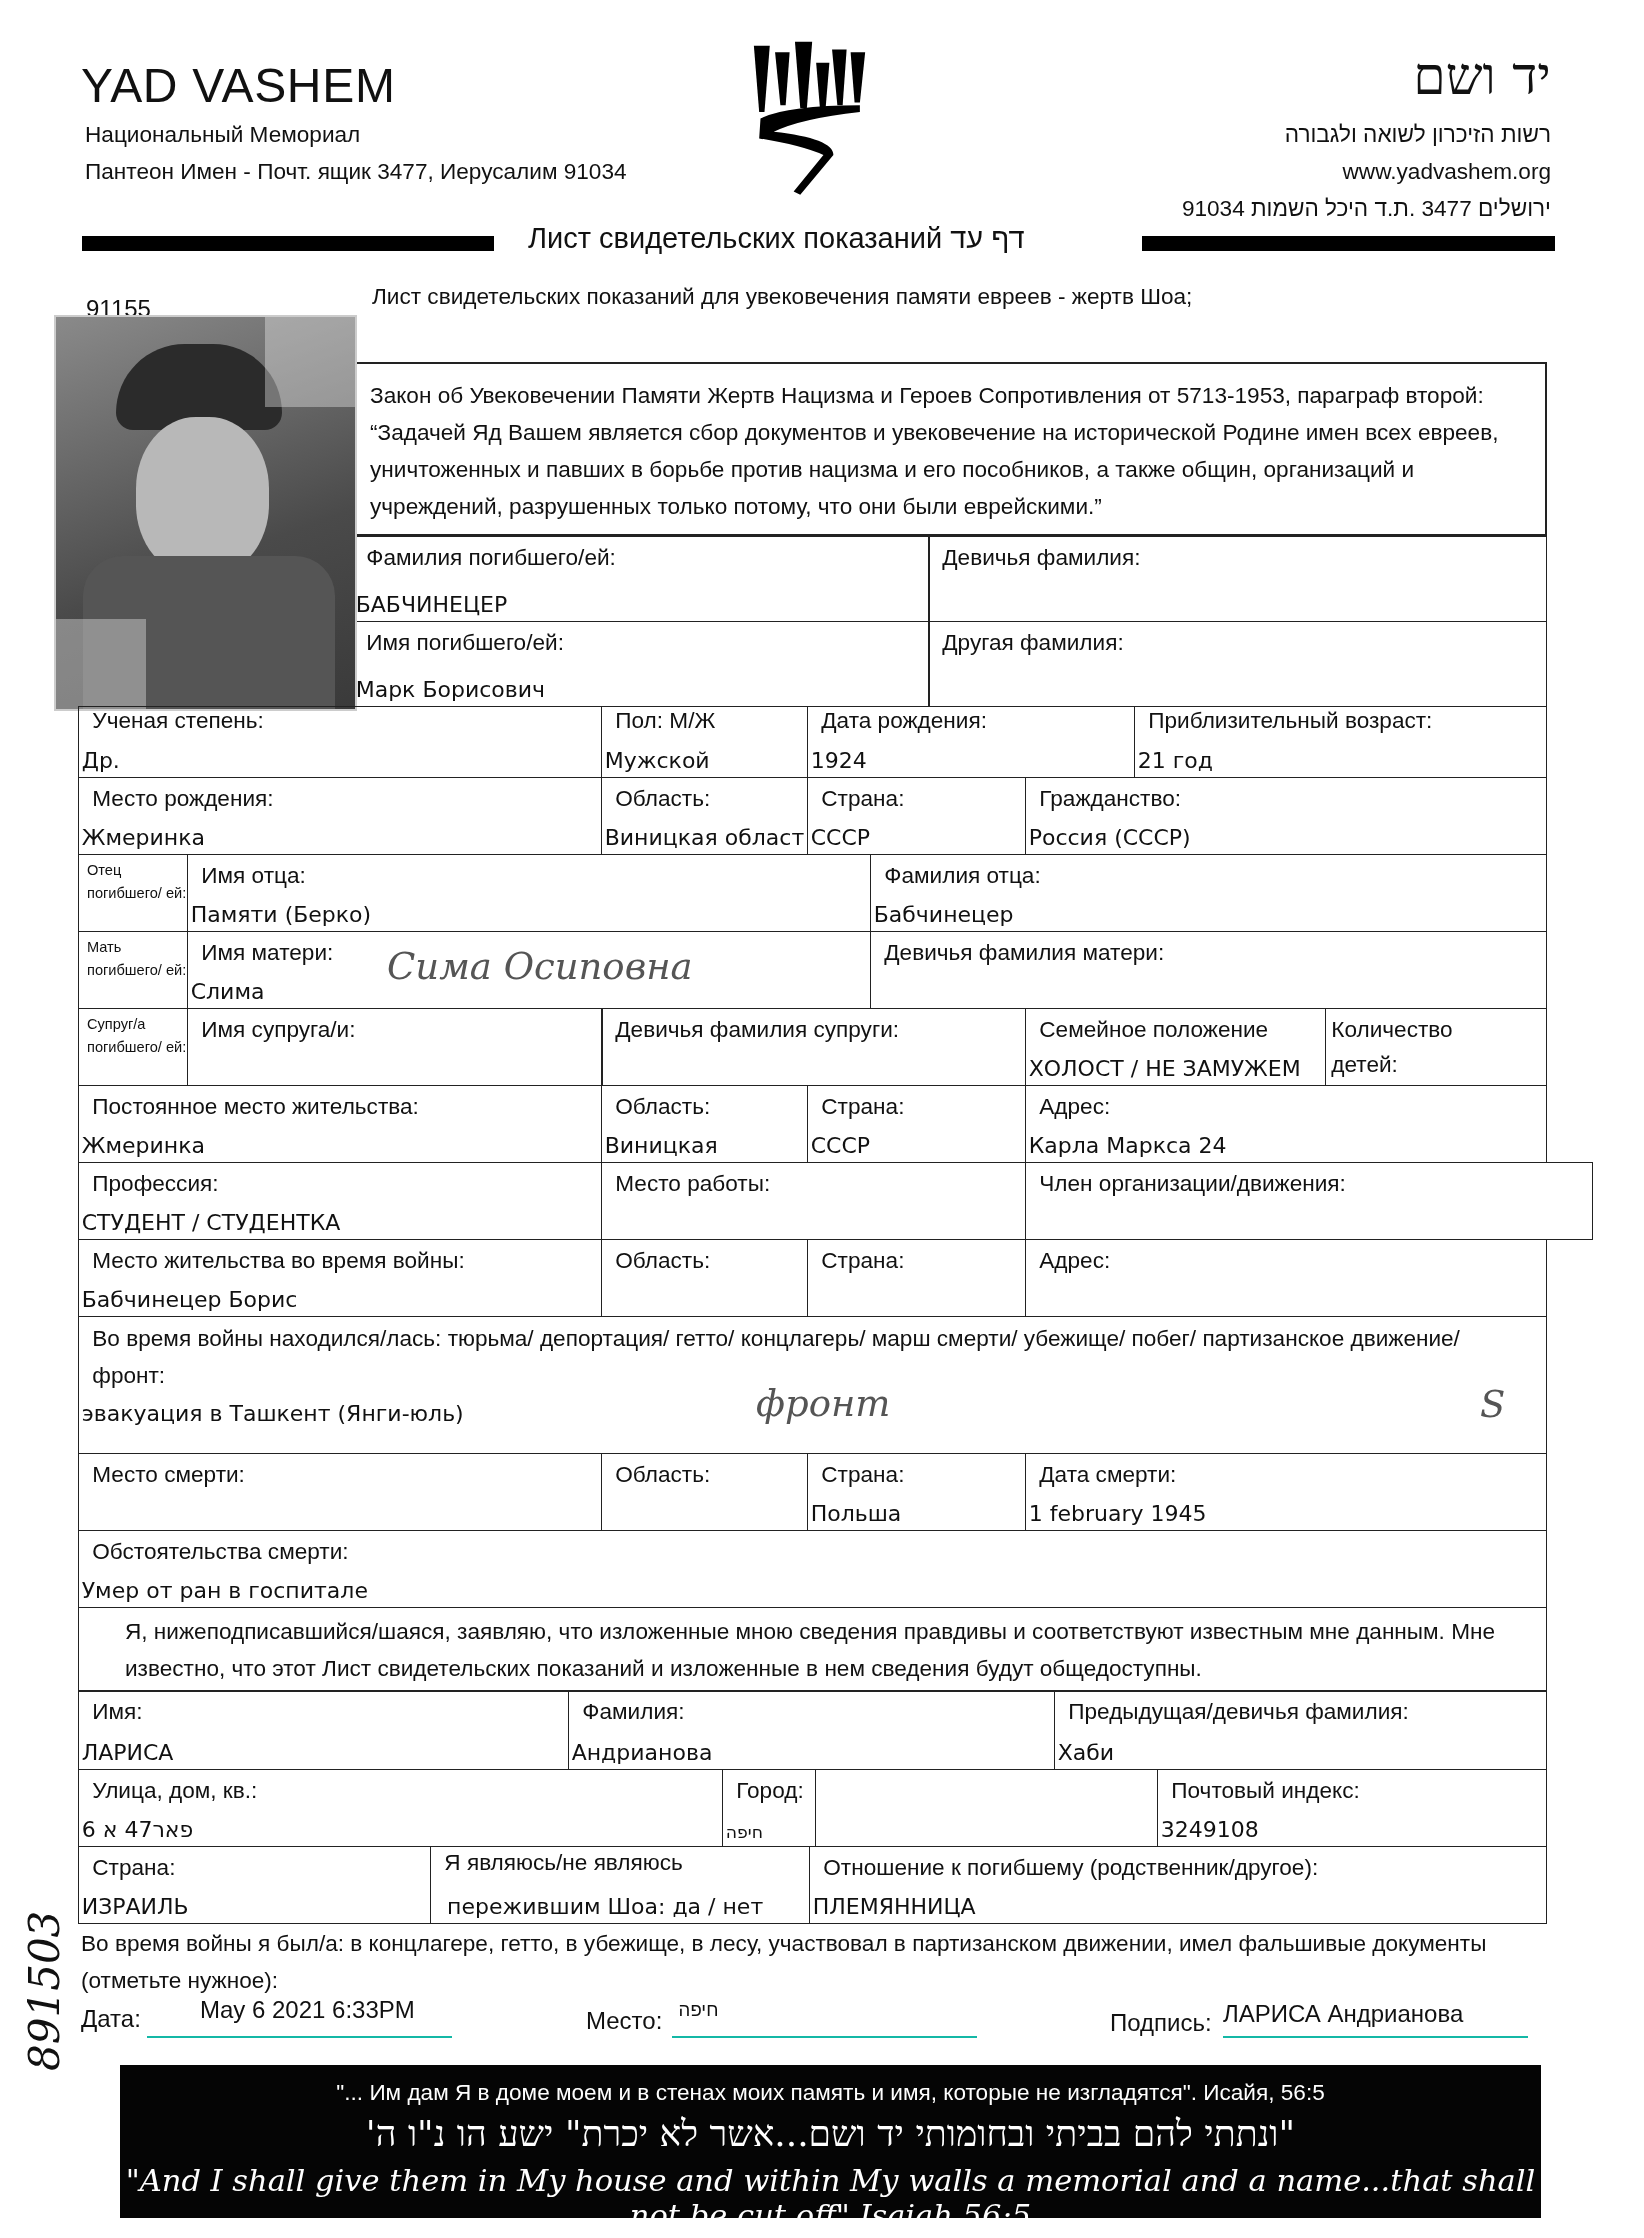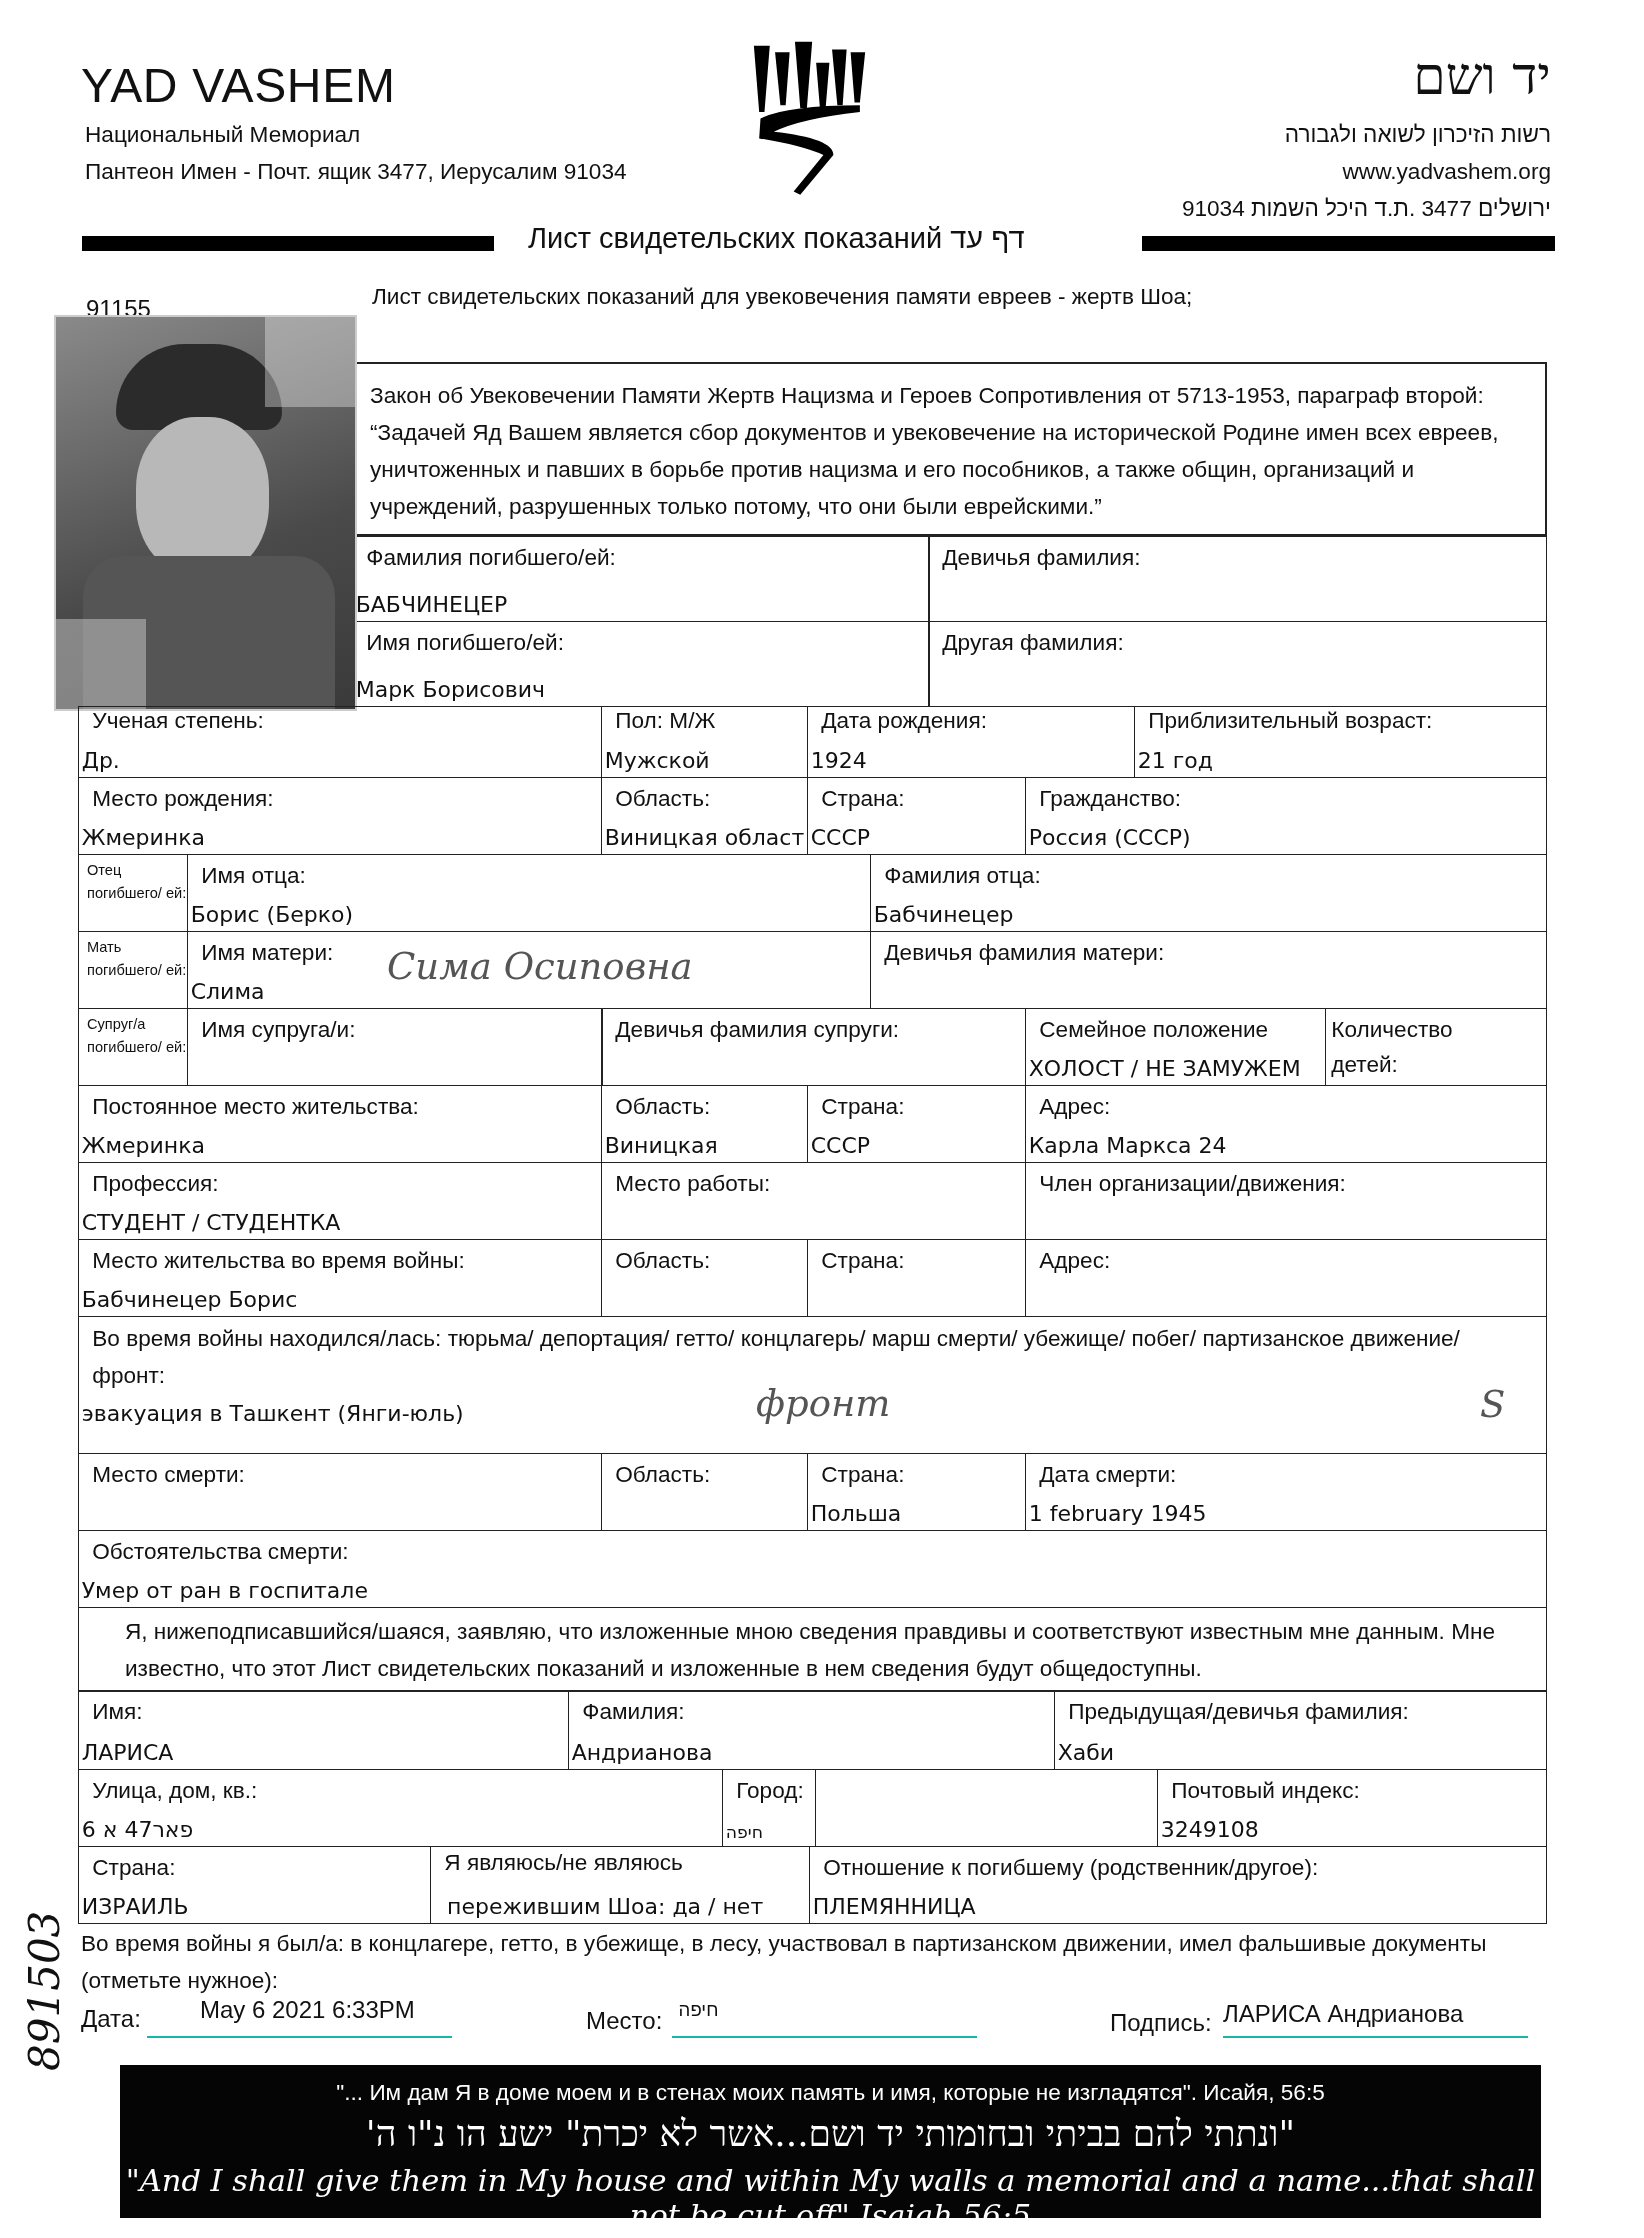--- a/index.html
+++ b/index.html
@@ -142,21 +142,21 @@
 <div class="cell" style="left:1025px;top:777px;width:522px;height:78px;">
   <span class="lbl">Гражданство:</span>
   <span class="val">Россия (СССР)</span>
 </div>
 
 <div class="cell" style="left:78px;top:854px;width:110px;height:78px;">
   <span class="side">Отец погибшего/ ей:</span>
 </div>
 <div class="cell" style="left:187px;top:854px;width:684px;height:78px;">
   <span class="lbl">Имя отца:</span>
-  <span class="val">Борис (Берко)</span>
+  <span class="val">Памяти (Берко)</span>
 </div>
 <div class="cell" style="left:870px;top:854px;width:677px;height:78px;">
   <span class="lbl">Фамилия отца:</span>
   <span class="val">Бабчинецер</span>
 </div>
 
 <div class="cell" style="left:78px;top:931px;width:110px;height:78px;">
   <span class="side">Мать погибшего/ ей:</span>
 </div>
 <div class="cell" style="left:187px;top:931px;width:684px;height:78px;">
@@ -206,21 +206,21 @@
 </div>
 
 <div class="cell" style="left:78px;top:1162px;width:524px;height:78px;">
   <span class="lbl">Профессия:</span>
   <span class="val">СТУДЕНТ / СТУДЕНТКА</span>
 </div>
 <div class="cell" style="left:601px;top:1162px;width:425px;height:78px;">
   <span class="lbl">Место работы:</span>
   <span class="val"></span>
 </div>
-<div class="cell" style="left:1025px;top:1162px;width:522px;height:78px;">
+<div class="cell" style="left:1025px;top:1162px;width:568px;height:78px;">
   <span class="lbl">Член организации/движения:</span>
   <span class="val"></span>
 </div>
 
 <div class="cell" style="left:78px;top:1239px;width:524px;height:78px;">
   <span class="lbl">Место жительства во время войны:</span>
   <span class="val">Бабчинецер Борис</span>
 </div>
 <div class="cell" style="left:601px;top:1239px;width:207px;height:78px;">
   <span class="lbl">Область:</span>

